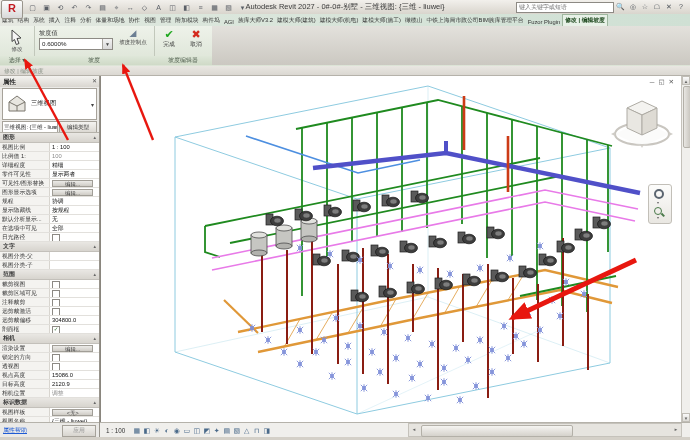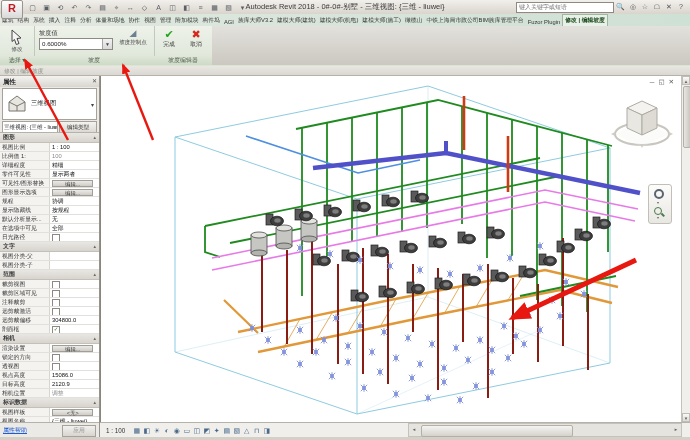--- a/index.html
+++ b/index.html
@@ -146,21 +146,21 @@
       <span>↔</span>
       <span>◇</span>
       <span>A</span>
       <span>◫</span>
       <span>◧</span>
       <span>≡</span>
       <span>▦</span>
       <span>▧</span>
       <span>▾</span>
     </div>
-  <div class="wintitle">Autodesk Revit 2018 - 0#-0#-别墅 - 三维视图: {三维 - liuwei}</div>
+  <div class="wintitle">Autodesk Revit 2027 - 0#-0#-别墅 - 三维视图: {三维 - liuwei}</div>
   <div class="infocenter">
     <input class="ic-search" placeholder="键入关键字或短语" style="">
     <div class="ic-icons">
         <span>🔍</span>
         <span>◎</span>
         <span>☆</span>
         <span>☖</span>
         <span>✕</span>
         <span>?</span>
       </div>

